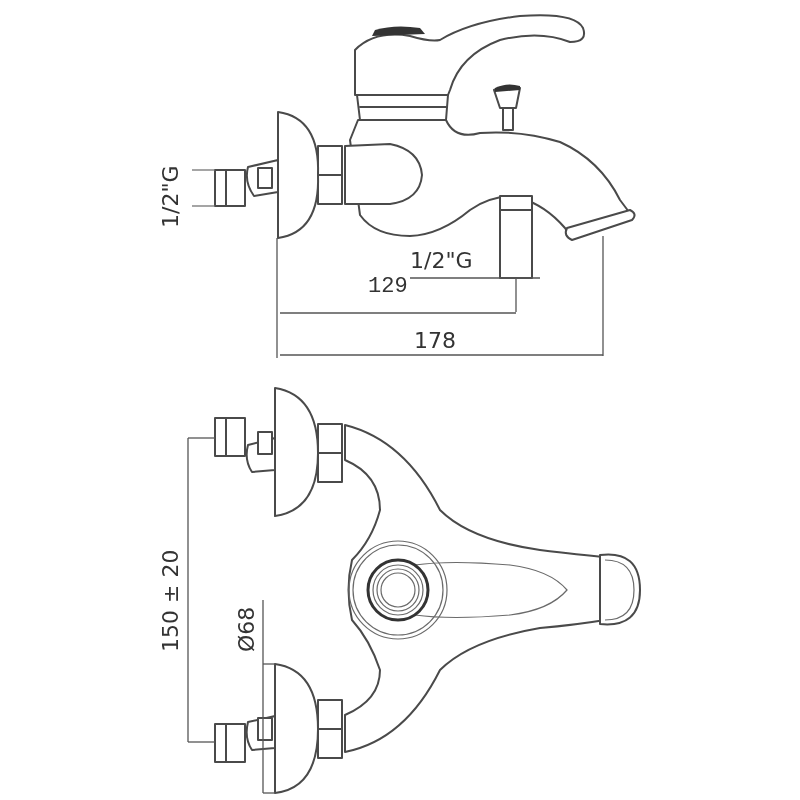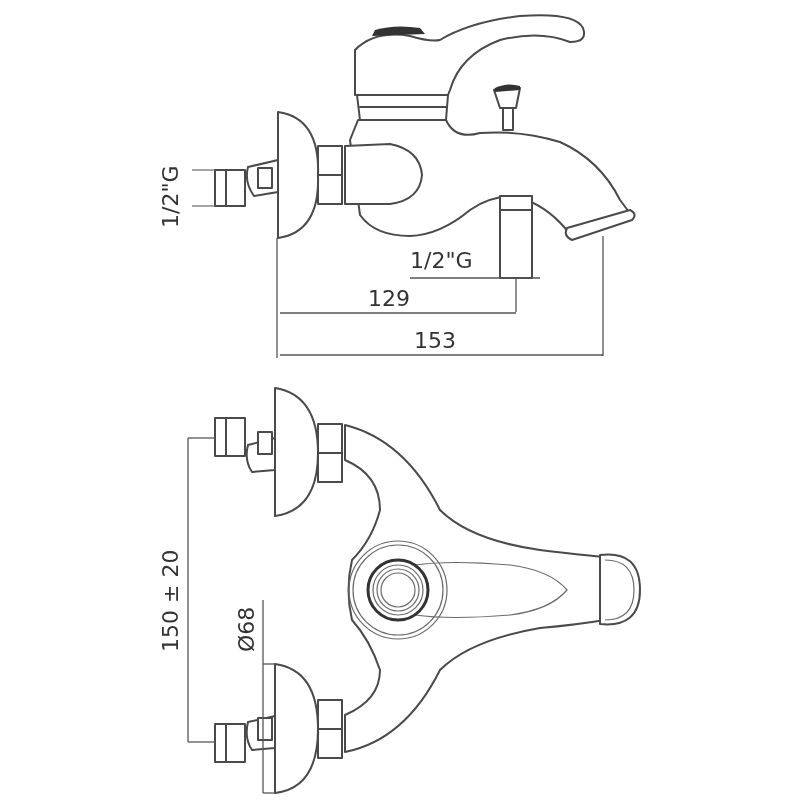--- a/index.html
+++ b/index.html
@@ -97,16 +97,16 @@
     <line class="dim" x1="188" y1="742" x2="215" y2="742"></line>
 
     <line class="dim" x1="263" y1="600" x2="263" y2="793"></line>
     <line class="dim" x1="263" y1="664" x2="275" y2="664"></line>
     <line class="dim" x1="263" y1="793" x2="275" y2="793"></line>
   </g>
 </svg>
 
 <div class="lbl rot" style="left:160px; top:228px;">1/2"G</div>
 <div class="lbl" style="left:410px; top:250px;">1/2"G</div>
-<div class="lbl" style="left:368px; top:288px;">129</div>
-<div class="lbl" style="left:414px; top:330px;">153</div>
+<div class="lbl" style="left:368px; top:276px;font-family:Liberation Mono, monospace;">129</div>
+<div class="lbl" style="left:414px; top:330px;">178</div>
 <div class="lbl rot" style="left:160px; top:652px;">150 ± 20</div>
 <div class="lbl rot" style="left:236px; top:652px;">Ø68</div>
 
 </body></html>

